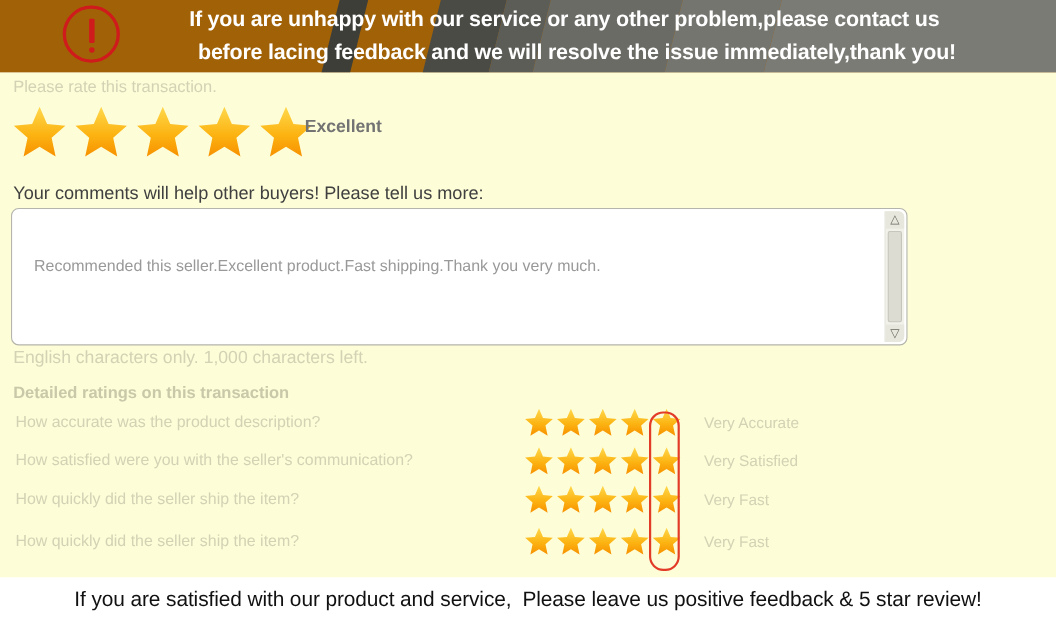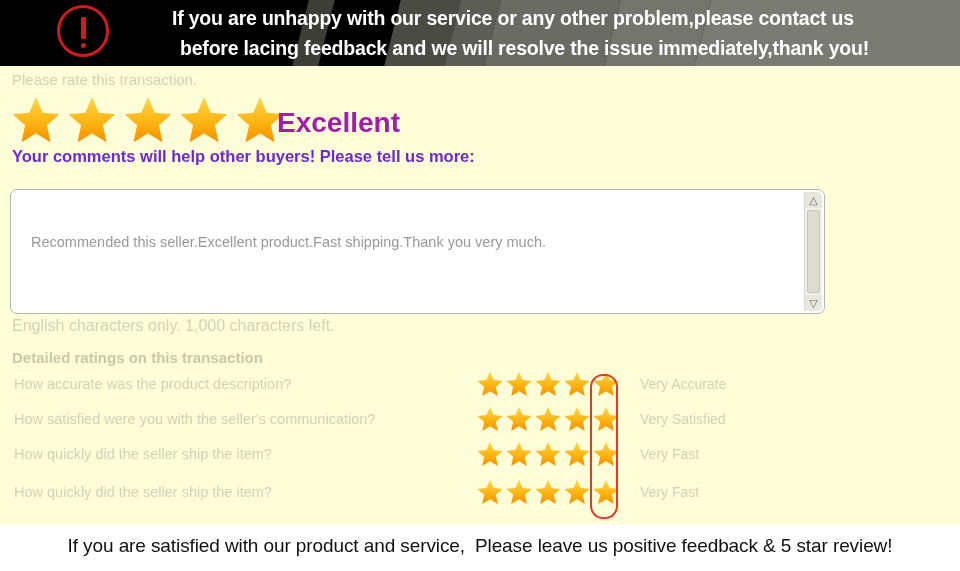--- a/index.html
+++ b/index.html
@@ -19,21 +19,21 @@
     height: 571px;
     background: #ffffff;
   }
 
   
   .banner {
     position: absolute;
     left: 0; top: 0;
     width: 960px;
     height: 66px;
-    background: #000000;
+    background: #a16207;
     overflow: hidden;
   }
   .banner-bands {
     position: absolute;
     inset: 0;
     pointer-events: none;
   }
   .band {
     position: absolute;
     top: -20px;
@@ -110,31 +110,31 @@
   
   .big-stars {
     position: absolute;
     left: 10px; top: 28px;
     display: flex;
     gap: 4px;
   }
   .main-rating-word {
     position: absolute;
     left: 277px; top: 41px;
-    font-size: 28px;
+    font-size: 16px;
     font-weight: bold;
-    color: #a21caf;
+    color: #737373;
   }
 
   .comments-label {
     position: absolute;
-    left: 12px; top: 81px;
+    left: 12px; top: 101px;
     font-size: 16.5px;
-    font-weight: bold;
-    color: #6d28d9;
+    font-weight: normal;
+    color: #404040;
   }
 
   .textarea-box {
     position: absolute;
     left: 10px; top: 123px;
     width: 815px;
     height: 125px;
     background: #ffffff;
     border: 1px solid #b5b5ad;
     border-radius: 7px;

